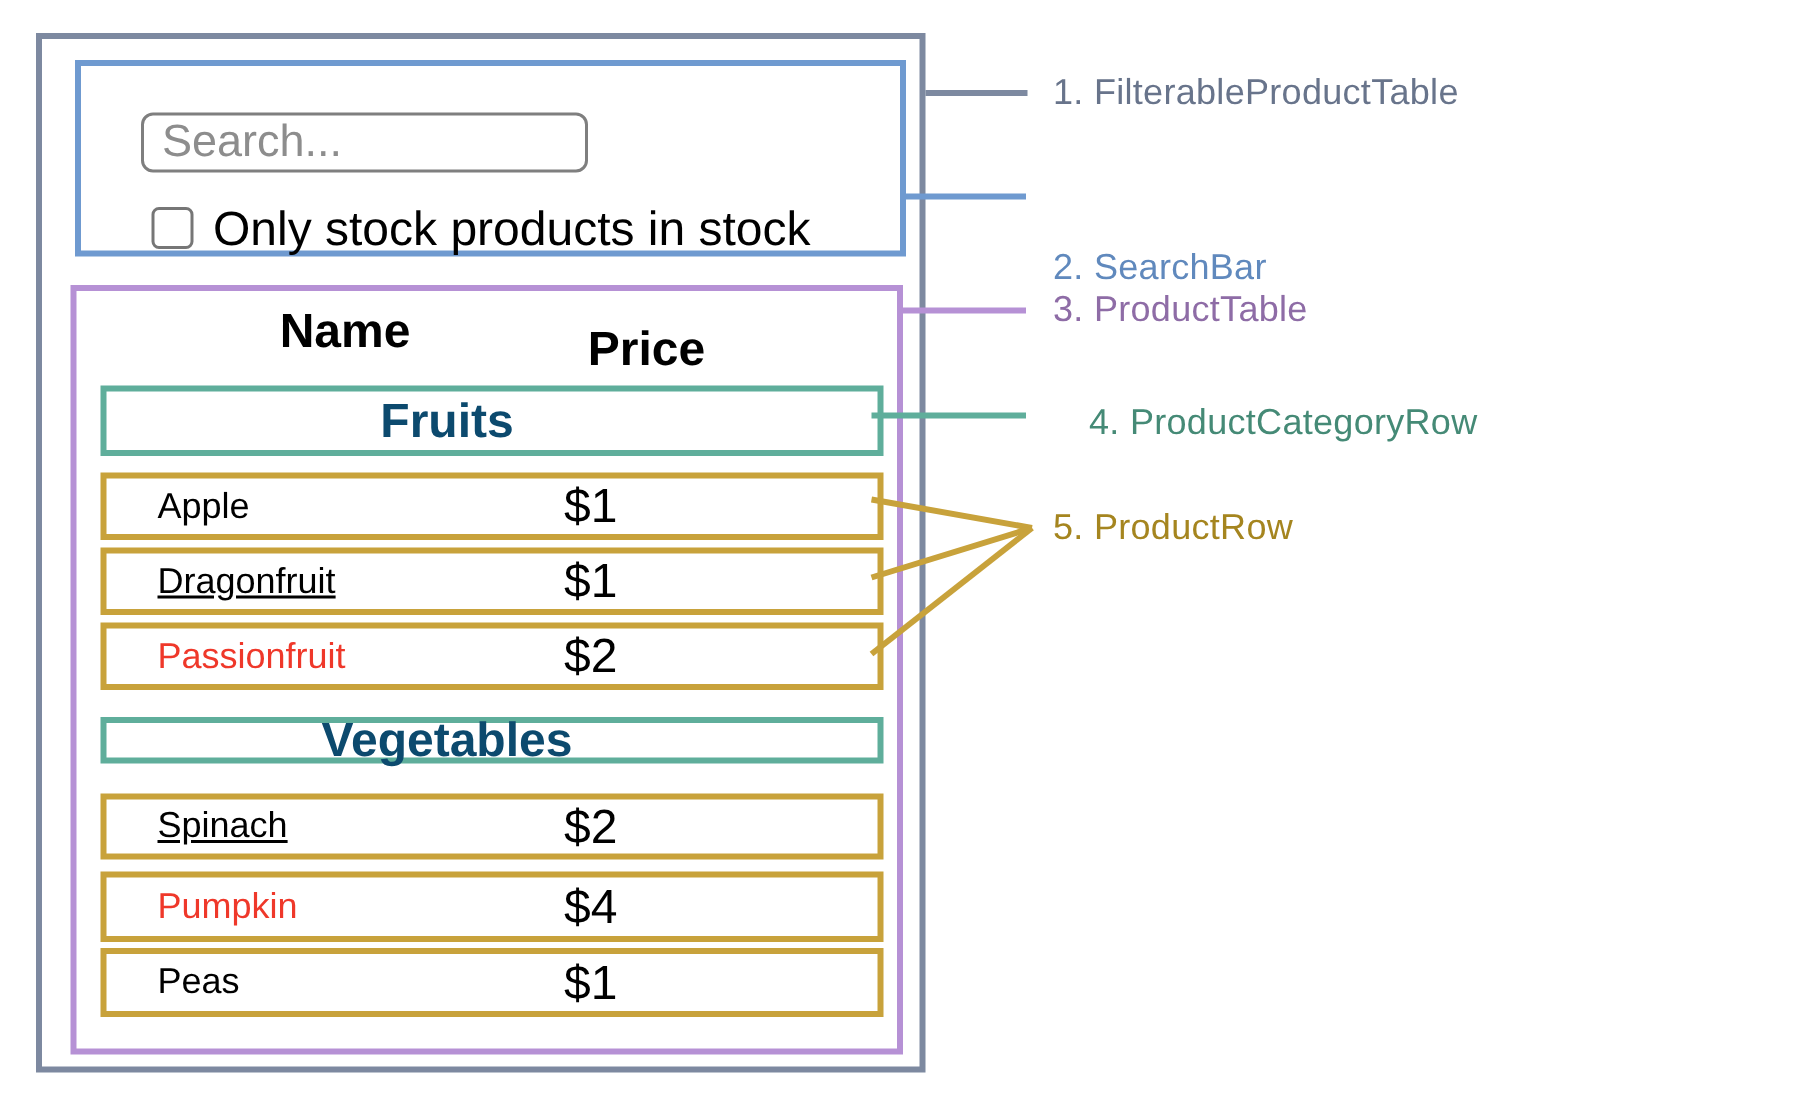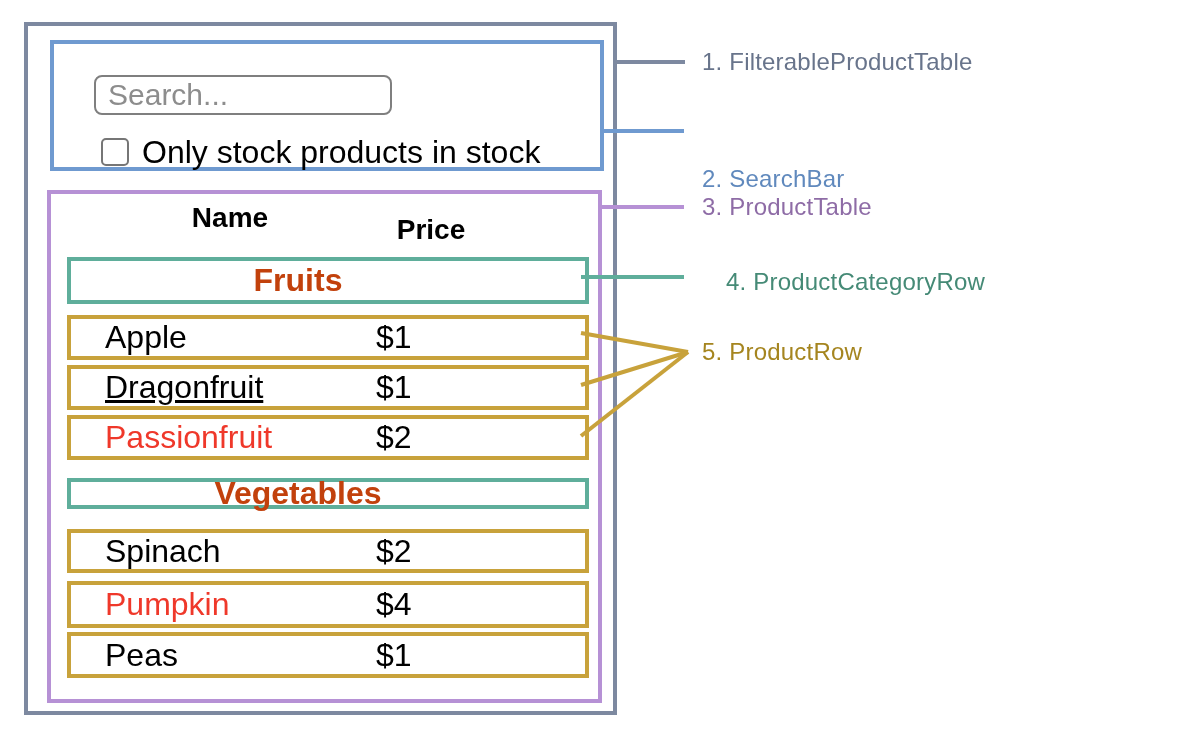--- a/index.html
+++ b/index.html
@@ -47,52 +47,52 @@
   }
 
   .producttable-box {
     position: absolute; left: 19px; top: 164px;  
     width: 555px; height: 513px;
     border: 4px solid #b691d5;
   }
   .col-header {
     position: absolute; top: 8px;
     transform: translateX(-50%);
-    font-size: 28px; font-weight: bold; color: #000; white-space: nowrap;
+    font-size: 32px; font-weight: bold; color: #000; white-space: nowrap;
   }
   .col-header.name  { left: 179px; }
   .col-header.price { left: 380px; margin-top: 12px; }
 
   .trow {
     position: absolute; left: 16px; width: 522px;
     display: flex; align-items: center;
     background: #fff;
   }
   .category-row {
     border: 4px solid #5fae9b;
     justify-content: center;
     padding-right: 60px;
   }
-  .category-row .cat-text { font-size: 32px; font-weight: bold; color: #c2410c; white-space: nowrap; }
+  .category-row .cat-text { font-size: 32px; font-weight: bold; color: #0c4a6e; white-space: nowrap; }
   .product-row { border: 4px solid #c8a23b; }
   .product-row .p-name {
-    padding-left: 34px; font-size: 32px; color: #000; white-space: nowrap;
+    padding-left: 34px; font-size: 24px; color: #000; white-space: nowrap;
   }
   .product-row .p-name.red { color: #ef382a; }
   .product-row .p-price {
     position: absolute; left: 305px; font-size: 32px; color: #000; white-space: nowrap;
   }
 
   
   .row-cat-fruits  { top: 63px;  height: 47px; }
   .row-apple       { top: 121px; height: 45px; }
   .row-dragonfruit { top: 171px; height: 45px; text-decoration: underline; }
   .row-passionfruit{ top: 221px; height: 45px; }
   .row-cat-veg     { top: 284px; height: 31px; }
-  .row-spinach     { top: 335px; height: 44px; }
+  .row-spinach     { top: 335px; height: 44px; text-decoration: underline; }
   .row-pumpkin     { top: 387px; height: 47px; }
   .row-peas        { top: 438px; height: 46px; }
 
   
   .hline { position: absolute; height: 4px; }
   .line-1 { left: 617px; top: 60px;  width: 68px;  background: #7d89a0; }
   .line-2 { left: 600px; top: 129px; width: 84px;  background: #6f9ad0; }
   .line-3 { left: 598px; top: 205px; width: 86px;  background: #b691d5; }
   .line-4 { left: 581px; top: 275px; width: 103px; background: #5fae9b; }
   .fan-svg { position: absolute; left: 579px; top: 325px; width: 112px; height: 115px; }

